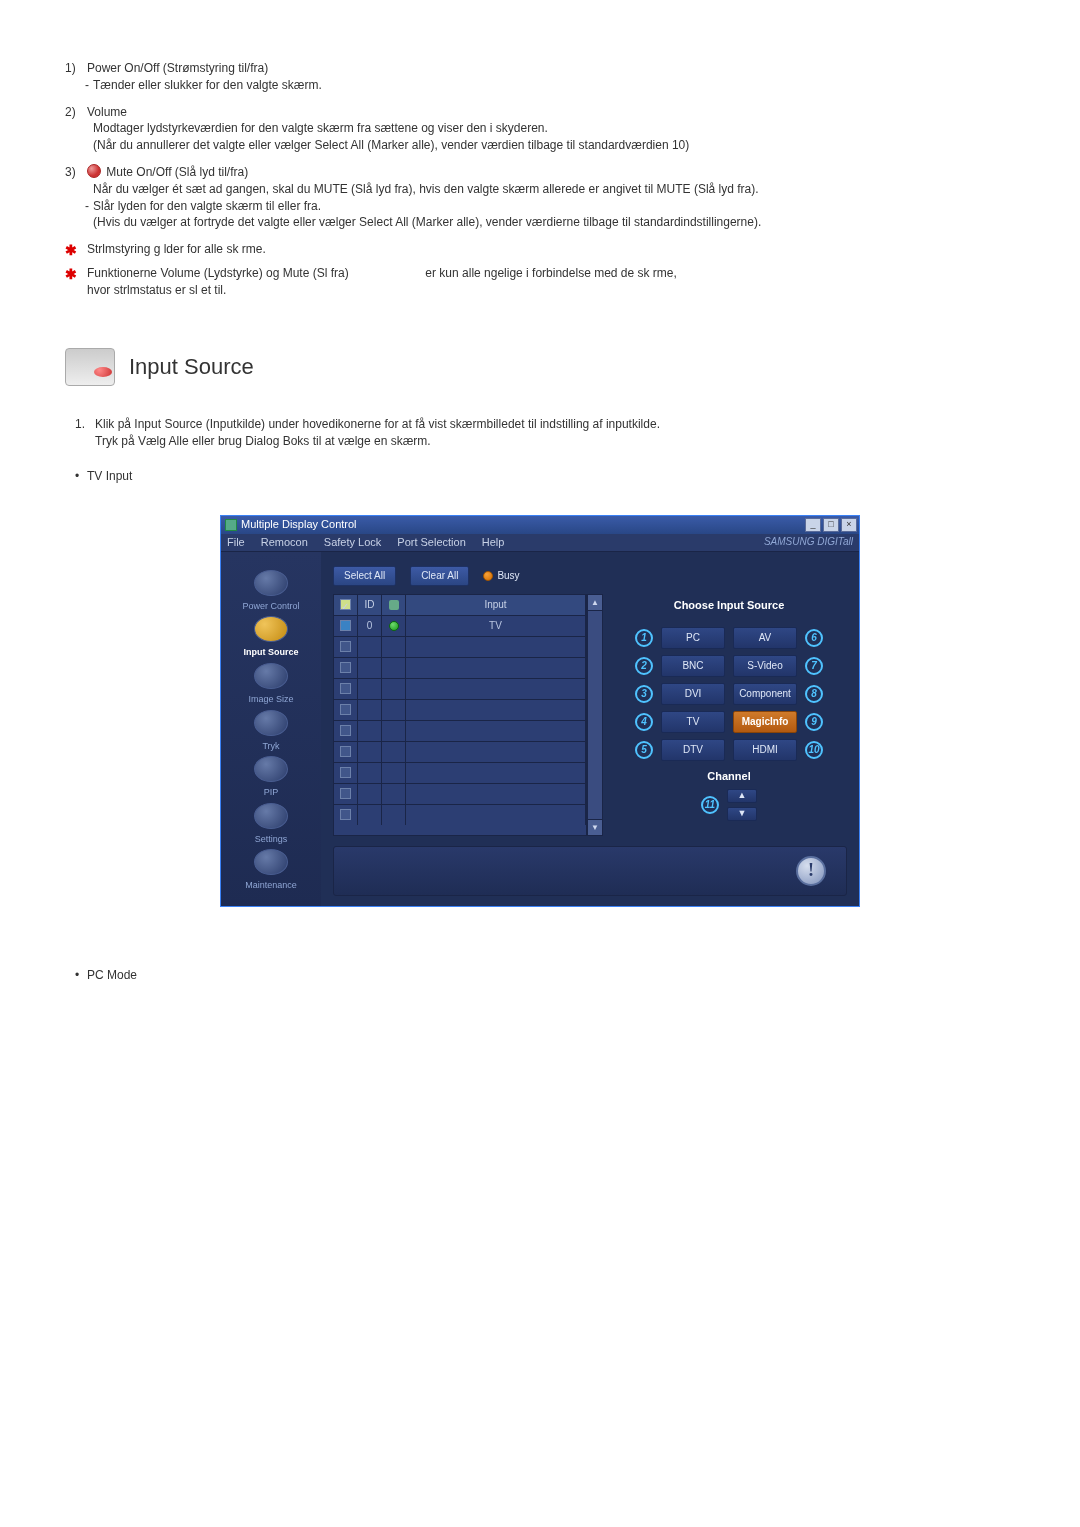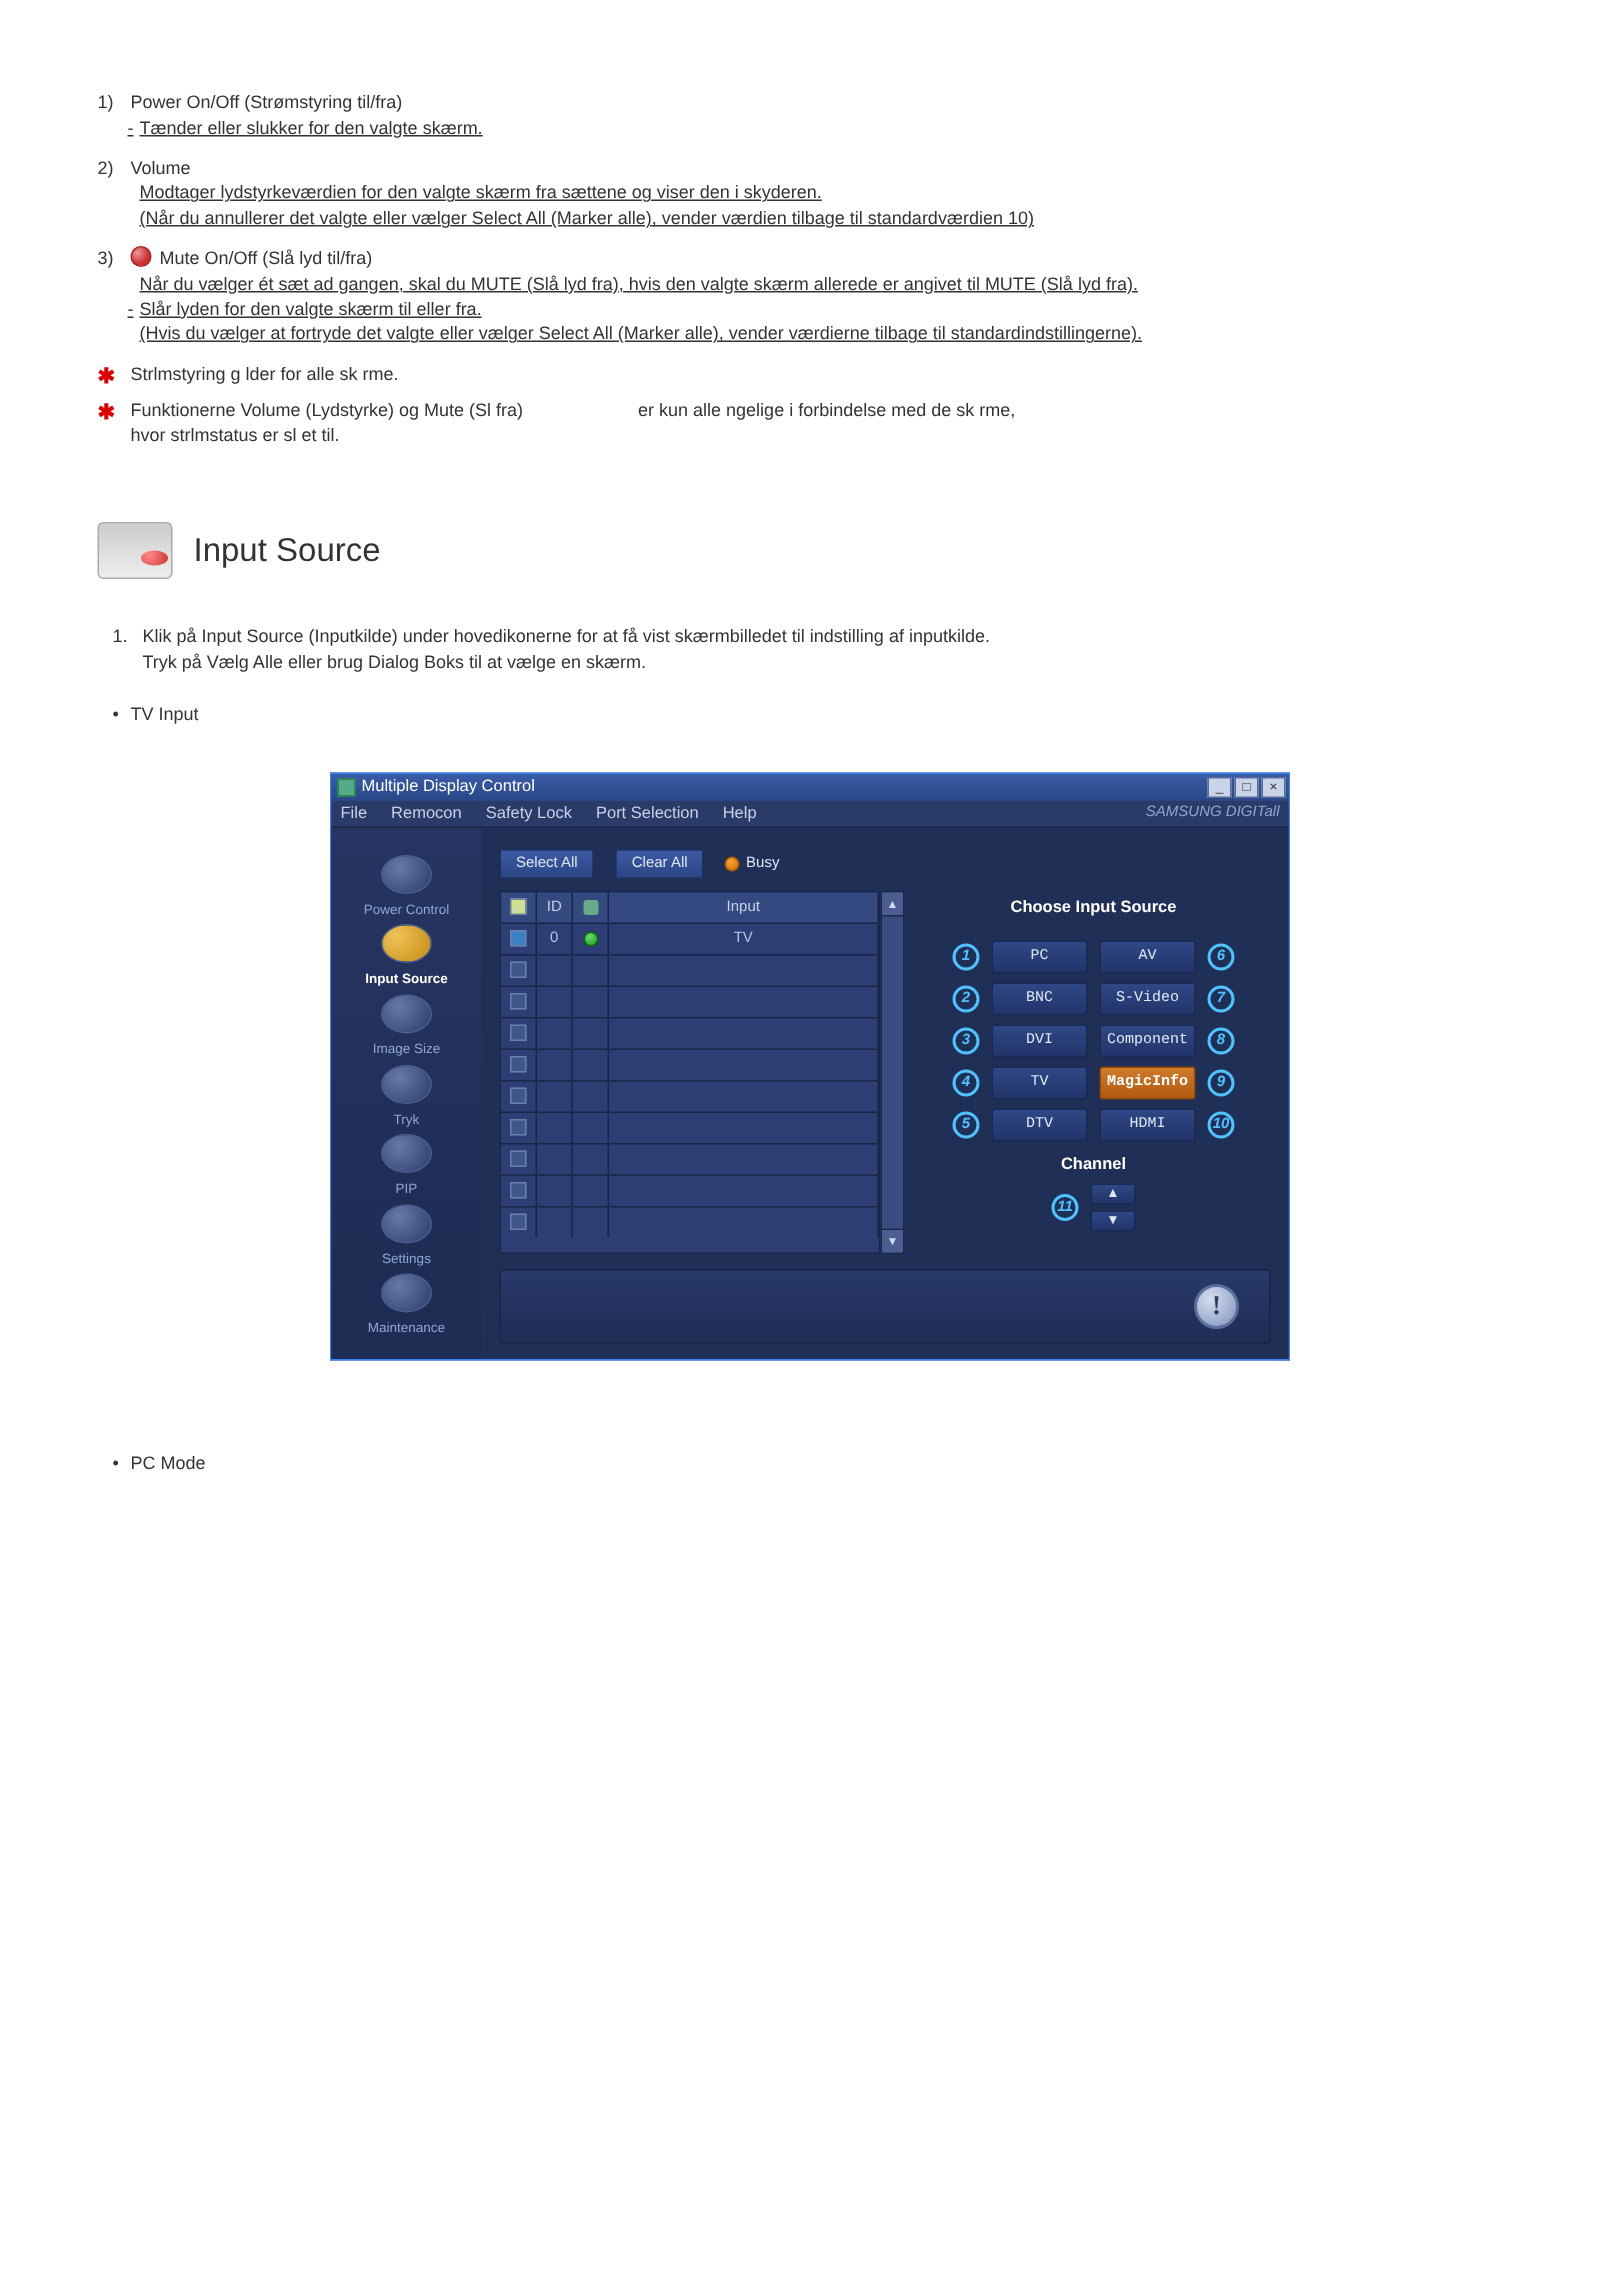--- a/index.html
+++ b/index.html
@@ -11,21 +11,21 @@
     width: 1080px;
     margin: 0 auto;
     padding: 60px 65px 40px 65px;
     line-height: 1.4;
   }
 
   .numbered-section { margin-bottom: 10px; padding-left: 0; }
   .num-row { display: flex; }
   .num-label { width: 22px; flex-shrink: 0; }
   .num-body { flex: 1; }
-  .sub-line { padding-left: 20px; text-decoration: underline; }
+  .sub-line { padding-left: 20px; }
   .dash { margin-right: 4px; }
 
   .mute-icon {
     display: inline-block;
     width: 14px; height: 14px;
     border-radius: 50%;
     background: radial-gradient(circle at 30% 30%, #e99, #c33 60%);
     vertical-align: -2px;
     margin-right: 2px;
     border: 1px solid #a22;
@@ -164,21 +164,21 @@
   .src-grid{display:grid;grid-template-columns:18px 64px 64px 18px;gap:6px 8px;justify-content:center;align-items:center}
   .callout{
     width:18px;height:18px;border:2px solid #4fc3ff;border-radius:50%;
     display:flex;align-items:center;justify-content:center;
     color:#4fc3ff;font-size:10px;font-weight:bold;
     font-style:italic;
   }
   .src-btn{
     height:22px;background:linear-gradient(#2f4785,#22356a);
     border:1px solid #1a2a55;border-radius:2px;
-    color:#dfe7f7;font-size:10px;display:flex;align-items:center;justify-content:center;font-family:Liberation Mono, monospace;
+    color:#dfe7f7;font-size:10px;display:flex;align-items:center;justify-content:center;
   }
   .src-btn.accent{background:linear-gradient(#d07a2a,#b35a10);border-color:#8a4508;color:#fff;font-weight:bold}
   .right-callout{justify-self:start}
   .left-callout{justify-self:end}
 
   .ch-label{color:#fff;font-weight:bold;font-size:11px;text-align:center;margin-top:8px}
   .ch-row{display:flex;align-items:center;justify-content:center;gap:8px;margin-top:4px}
   .ch-btns{display:flex;flex-direction:column;gap:4px}
   .ch-btn{
     width:30px;height:14px;background:linear-gradient(#2f4785,#22356a);

